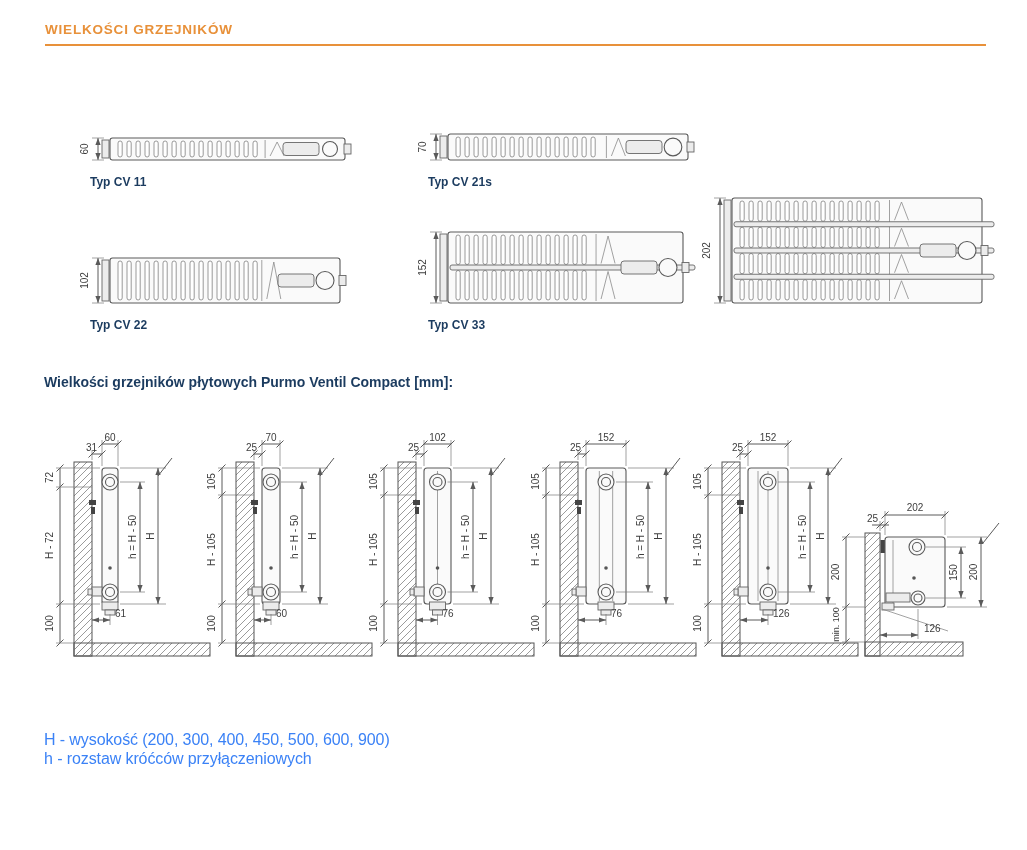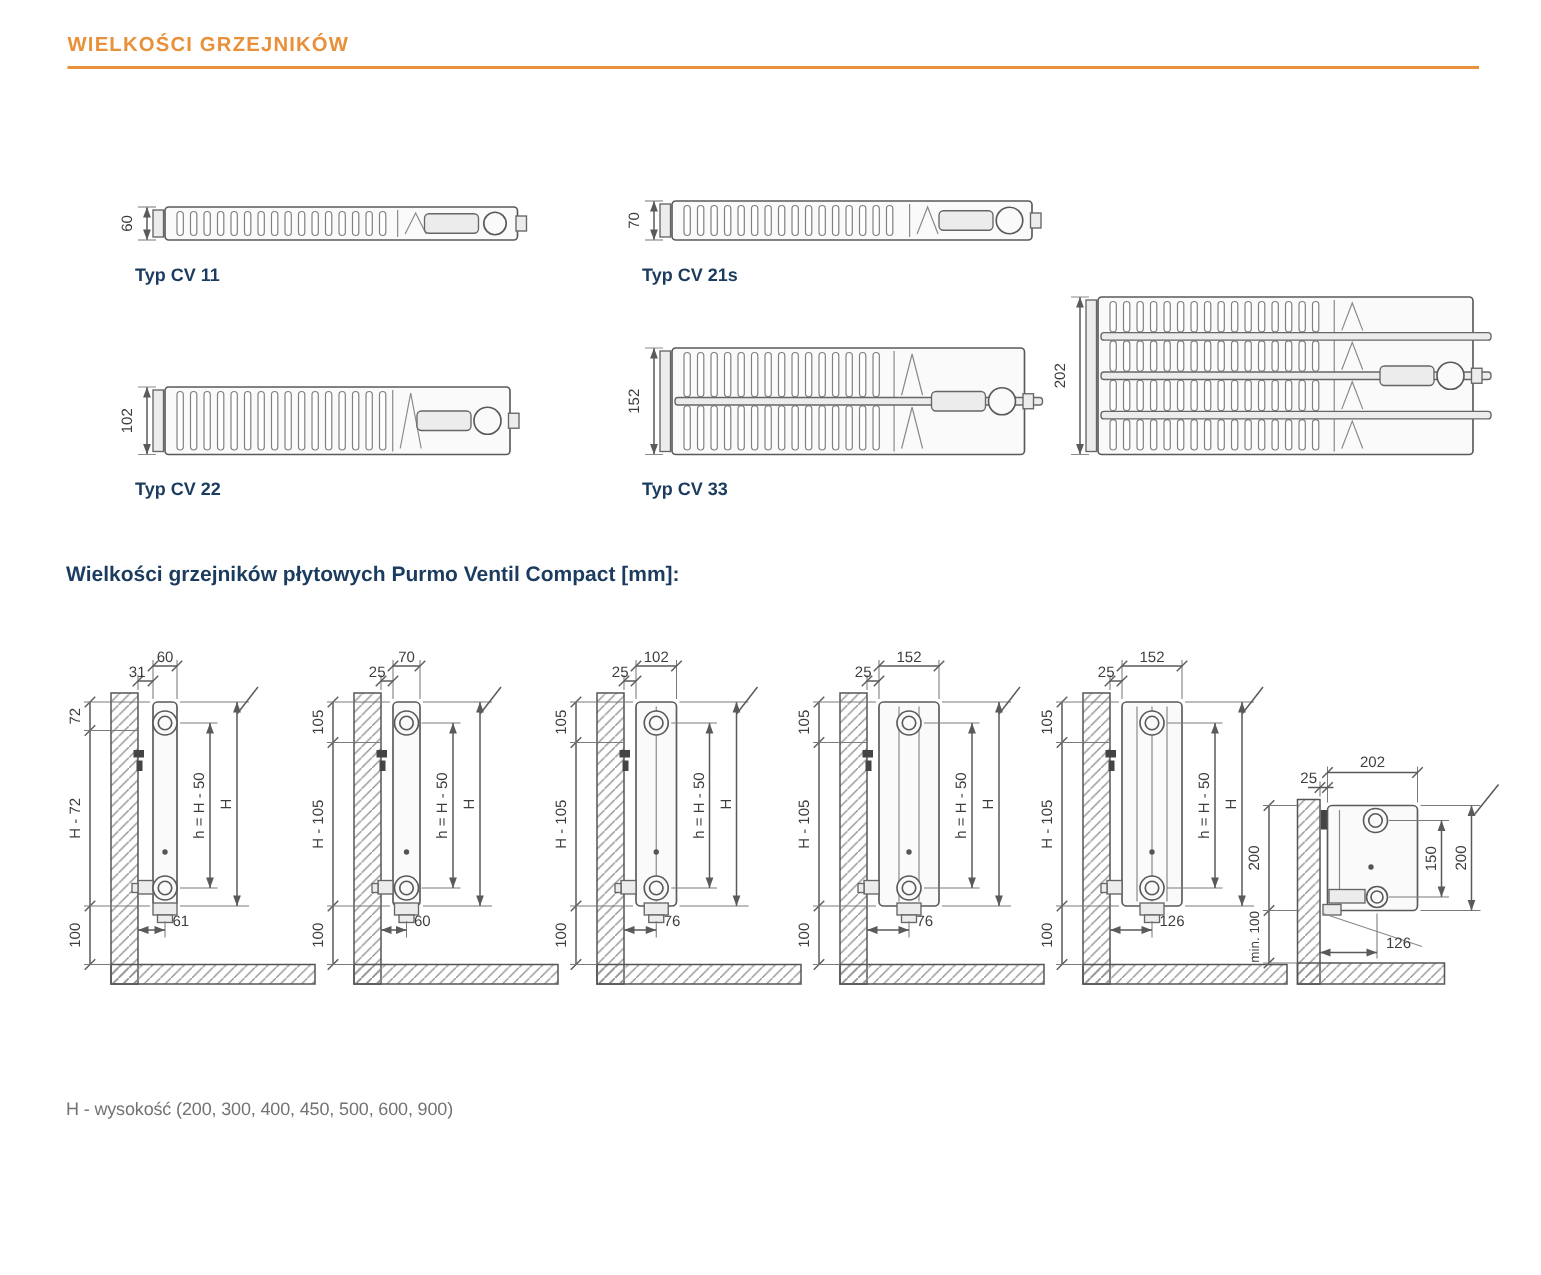--- a/index.html
+++ b/index.html
@@ -4,21 +4,21 @@
 <style>
   html,body{margin:0;padding:0;background:#fff;}
   body{width:1027px;height:850px;position:relative;overflow:hidden;
        font-family:"Liberation Sans",sans-serif;}
   .abs{position:absolute;}
   .hdr{left:45px;top:22px;font-size:13.5px;font-weight:600;letter-spacing:.8px;color:var(--orange,#E8913A);text-align:right;}
   .rule{left:45px;top:44px;width:941px;height:2px;background:var(--orange,#E8913A);}
   .sec{left:44px;top:374px;font-size:14px;font-weight:bold;color:var(--navy,#1B3B5F);}
   .typ{font-size:12px;font-weight:bold;color:var(--navy,#1B3B5F);margin:3px 0 0 12px;}
   .fig{position:absolute;width:300px;}
-  .legend{left:44px;top:730px;font-size:12px;color:#737373;line-height:19px;letter-spacing:-0.1px;}
+  .legend{left:44px;top:730px;font-size:16px;color:#3b82f6;line-height:19px;letter-spacing:-0.1px;}
   svg text{font-family:"Liberation Sans",sans-serif;}
   .dim{font-size:10px;fill:#3d3d3d;}
   .dims{font-size:9px;fill:#3d3d3d;}
   .ln{stroke:#5a5a5a;stroke-width:1;fill:none;}
   .thin{stroke:#8a8a8a;stroke-width:.8;fill:none;}
   .ext{stroke:#7a7a7a;stroke-width:.7;fill:none;}
   .fillA{fill:#5a5a5a;stroke:none;}
   .part{fill:#fafafa;stroke:#5a5a5a;stroke-width:1.1;}
   .part2{fill:#ececec;stroke:#666;stroke-width:.9;}
   .slot{fill:#fff;stroke:#808080;stroke-width:.8;}
@@ -643,13 +643,14 @@
       <line class="ext" x1="90" y1="181" x2="90" y2="211"></line>
       <line class="ln" x1="52" y1="207" x2="90" y2="207"></line>
       <path class="fillA" d="M 52 207 l 7 -2.6 l 0 5.2 Z"></path>
       <path class="fillA" d="M 90 207 l -7 -2.6 l 0 5.2 Z"></path>
       <text class="dim" x="96" y="204" text-anchor="start">126</text>
     </svg>
   </div>
 
 <div class="abs legend">
   <div>H - wysokość (200, 300, 400, 450, 500, 600, 900)</div>
+  <div>h - rozstaw króćców przyłączeniowych</div>
 </div>
 
 </body></html>

